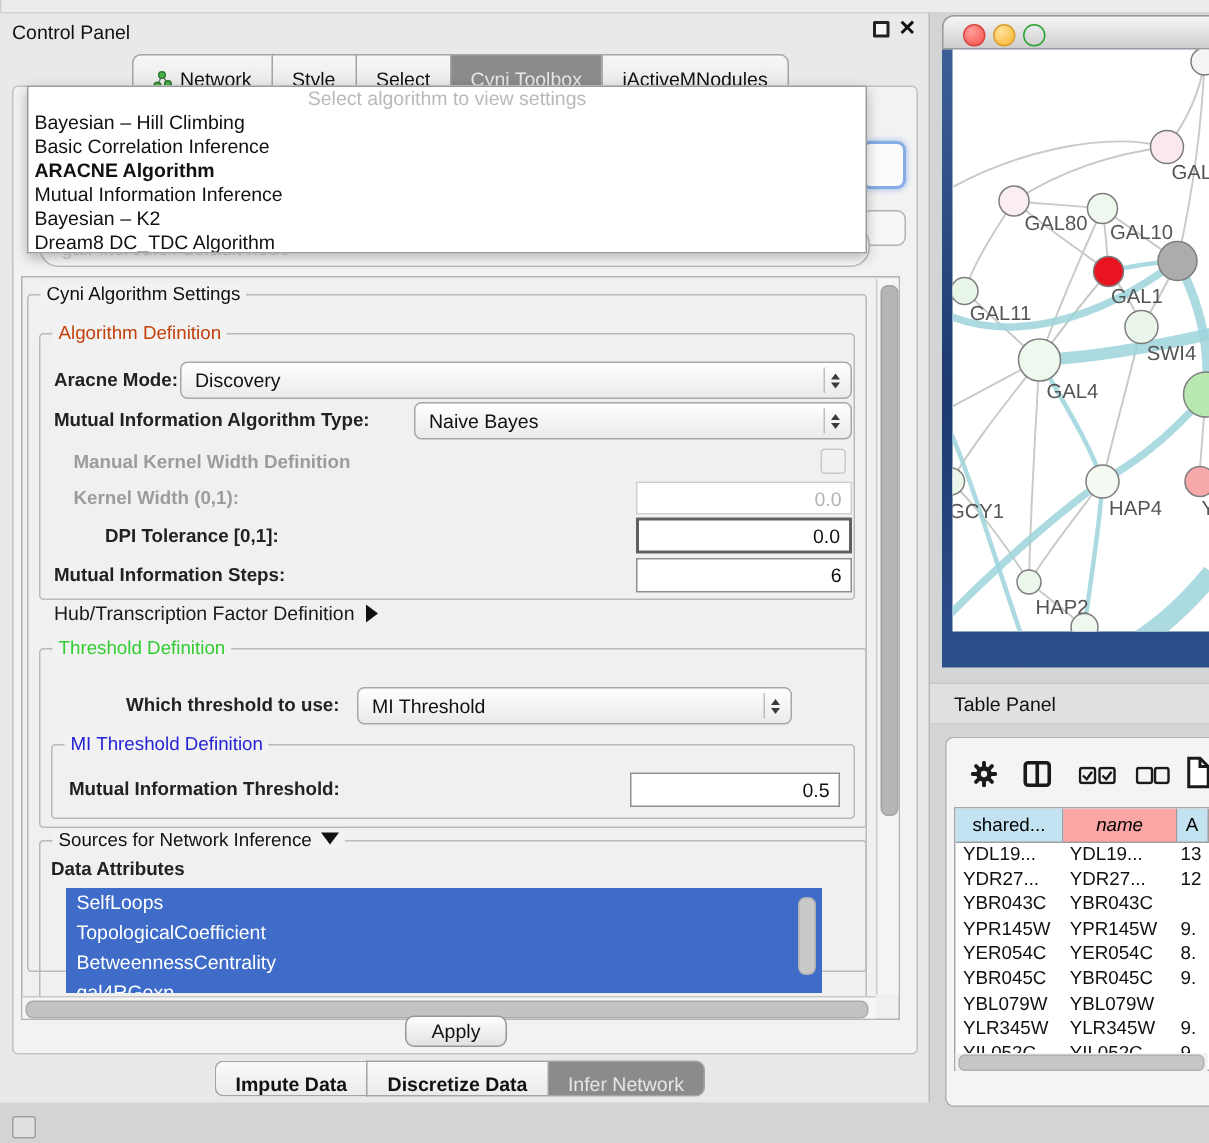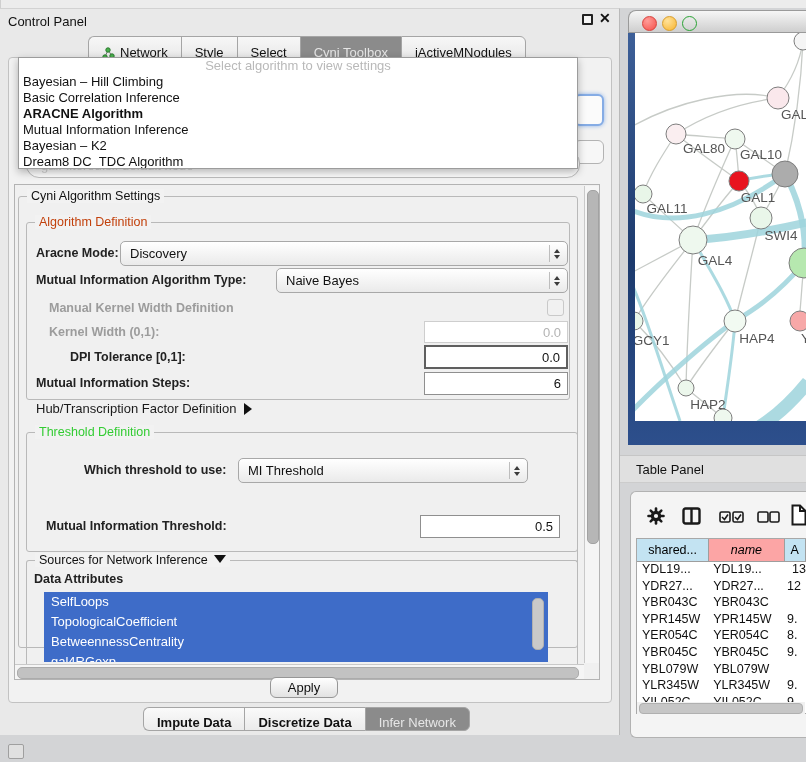--- a/index.html
+++ b/index.html
@@ -204,20 +204,23 @@
   </div>
   <div class="lbl" style="left:84px;top:463px;">Which threshold to use:</div>
   <div class="combo" style="left:238px;top:458px;width:290px;">
     <span>MI Threshold</span>
     <span class="spin">
         <span class="tri-up"></span>
         <span class="tri-dn"></span>
       </span>
   </div>
 
+  <div class="tborder" style="left:34px;top:496px;width:536px;height:50px;">
+    <span class="tlabel" style="color:#2424d6;">MI Threshold Definition</span>
+  </div>
   <div class="lbl" style="left:46px;top:519px;">Mutual Information Threshold:</div>
   <div class="tfield" style="left:420px;top:515px;width:140px;height:23px;">
     <span>0.5</span>
   </div>
 
   <div class="tborder" style="left:26px;top:560px;width:552px;height:110px;border-bottom:none;">
     <span class="tlabel" style="color:#111;"><span>Sources for Network Inference</span><span class="arrow-down"></span></span>
   </div>
   <div class="lbl" style="left:34px;top:572px;">Data Attributes</div>
   <div class="attr-list" id="attr-list">
@@ -359,21 +362,21 @@
   <div class="abs tbl">
     <div class="tbl-head" id="tbl-head">
         <div class="tbl-th" style="width: 73px; background: rgb(195, 227, 242);">shared...</div>
         <div class="tbl-th" style="width: 76px; background: #fca5a5; font-style: italic;">name</div>
         <div class="tbl-th" style="width: 21px; background: rgb(195, 227, 242);">A</div>
       </div>
     <div class="tbl-rows" id="tbl-rows">
         <div class="tbl-row">
           <div class="tbl-td" style="width: 73px;">YDL19...</div>
           <div class="tbl-td" style="width: 76px;">YDL19...</div>
-          <div class="tbl-td" style="width: 21px; text-align: right;">13</div>
+          <div class="tbl-td" style="width: 21px;">13</div>
         </div>
         <div class="tbl-row">
           <div class="tbl-td" style="width: 73px;">YDR27...</div>
           <div class="tbl-td" style="width: 76px;">YDR27...</div>
           <div class="tbl-td" style="width: 21px;">12</div>
         </div>
         <div class="tbl-row">
           <div class="tbl-td" style="width: 73px;">YBR043C</div>
           <div class="tbl-td" style="width: 76px;">YBR043C</div>
           <div class="tbl-td" style="width: 21px;"></div>

